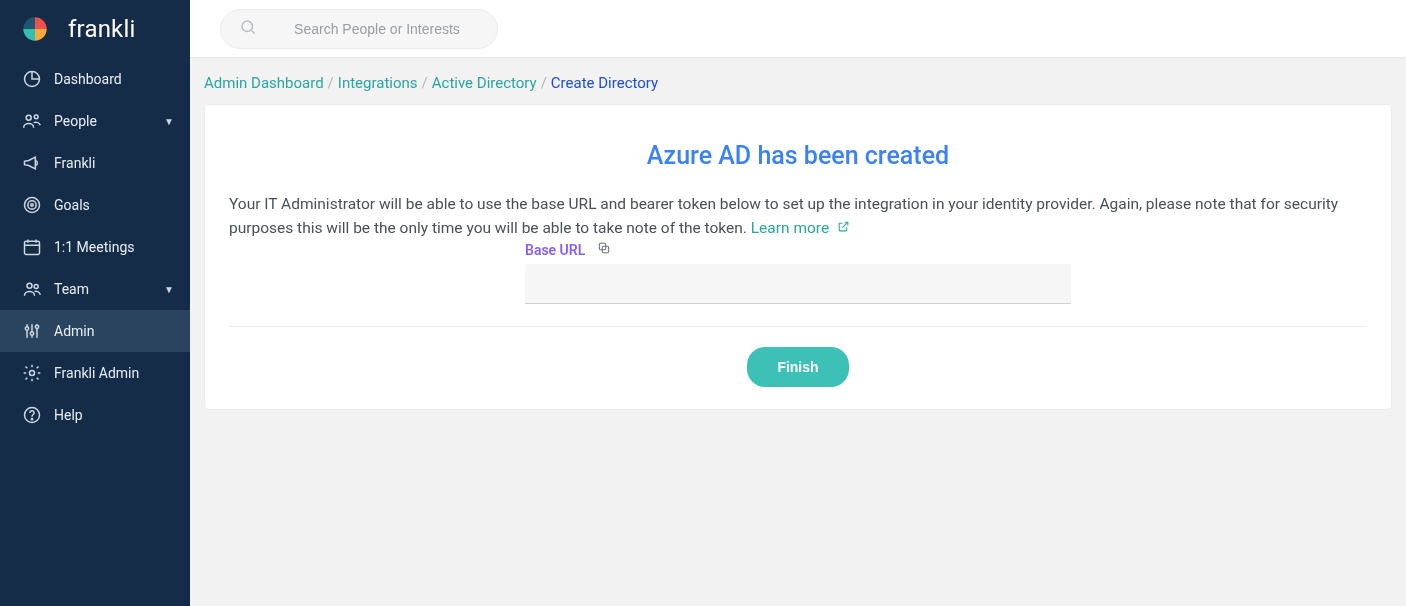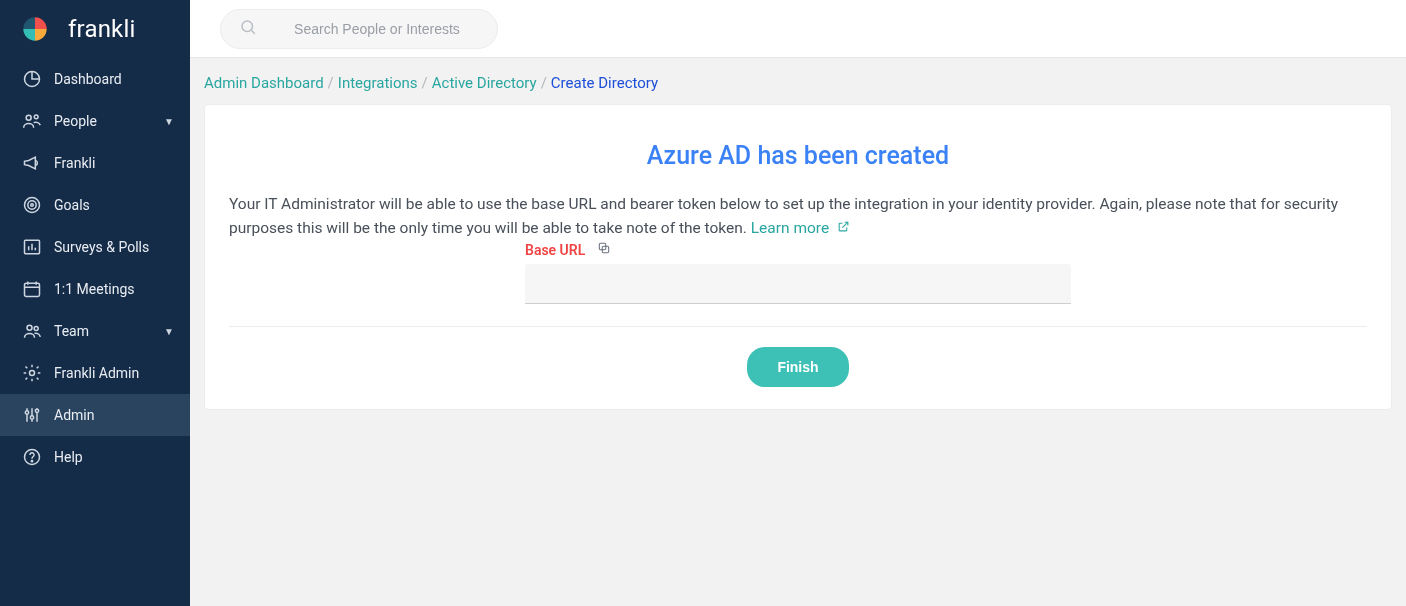--- a/index.html
+++ b/index.html
@@ -135,21 +135,21 @@
   .learn-ext { margin-left: 4px; display:inline-flex; align-items:center; }
 
   .form-block {
     width: 546px;
     margin: 0 auto;
   }
   .field-label {
     display: flex;
     align-items: center;
     gap: 12px;
-    color: #ef4444;
+    color: #8b5cf6;
     font-size: 14px;
     font-weight: 600;
     margin-bottom: 6px;
   }
   .copy-icon { cursor: pointer; color: #6b7280; }
   .field-input {
     height: 40px;
     background: #f6f6f7;
     border: none;
     border-bottom: 1px solid #cfcfd3;
@@ -235,29 +235,20 @@
       <span class="nav-icon">
         <svg viewBox="0 0 24 24" width="20" height="20" fill="none" stroke="currentColor" stroke-width="1.8">
           <circle cx="12" cy="12" r="9"></circle>
             <circle cx="12" cy="12" r="5"></circle>
             <circle cx="12" cy="12" r="1.5"></circle>
         </svg>
       </span>
       <span class="nav-label">Goals</span>
     </li>
 
-    <li class="nav-item">
-      <span class="nav-icon">
-        <svg viewBox="0 0 24 24" width="20" height="20" fill="none" stroke="currentColor" stroke-width="1.8">
-          <rect x="3" y="4" width="18" height="16" rx="1"></rect>
-          <path d="M8 16v-5M12 16V8M16 16v-3"></path>
-        </svg>
-      </span>
-      <span class="nav-label">Surveys &amp; Polls</span>
-    </li>
 
     <li class="nav-item">
       <span class="nav-icon">
         <svg viewBox="0 0 24 24" width="20" height="20" fill="none" stroke="currentColor" stroke-width="1.8">
           <rect x="3" y="5" width="18" height="16" rx="2"></rect>
             <path d="M7 3v4M17 3v4M3 10h18"></path>
         </svg>
       </span>
       <span class="nav-label">1:1 Meetings</span>
     </li>
@@ -269,40 +260,40 @@
           <circle cx="9" cy="8" r="3"></circle>
             <circle cx="17" cy="9" r="2.4"></circle>
           <path d="M3 20c0-3 3-5 6-5s6 2 6 5"></path>
             <path d="M15 15c2-1 6 0 7 4"></path>
         </svg>
       </span>
       <span class="nav-label">Team</span>
       <span class="nav-caret">▼</span>
     </li>
 
-    <li class="nav-item">
-      <span class="nav-icon">
-        <svg viewBox="0 0 24 24" width="20" height="20" fill="none" stroke="currentColor" stroke-width="1.8">
-          <circle cx="12" cy="12" r="3"></circle>
-          <path d="M12 2v3M12 19v3M4.2 4.2l2.1 2.1M17.7 17.7l2.1 2.1M2 12h3M19 12h3M4.2 19.8l2.1-2.1M17.7 6.3l2.1-2.1"></path>
-        </svg>
-      </span>
-      <span class="nav-label">Frankli Admin</span>
-    </li>
-
     <li class="nav-item active">
       <span class="nav-icon">
         <svg viewBox="0 0 24 24" width="20" height="20" fill="none" stroke="currentColor" stroke-width="1.8">
           <path d="M6 4v16M12 4v16M18 4v16"></path>
           <circle cx="6" cy="9" r="2" fill="#2a445f"></circle>
             <circle cx="12" cy="15" r="2" fill="#2a445f"></circle>
             <circle cx="18" cy="7" r="2" fill="#2a445f"></circle>
         </svg>
       </span>
       <span class="nav-label">Admin</span>
+    </li>
+
+    <li class="nav-item">
+      <span class="nav-icon">
+        <svg viewBox="0 0 24 24" width="20" height="20" fill="none" stroke="currentColor" stroke-width="1.8">
+          <circle cx="12" cy="12" r="3"></circle>
+          <path d="M12 2v3M12 19v3M4.2 4.2l2.1 2.1M17.7 17.7l2.1 2.1M2 12h3M19 12h3M4.2 19.8l2.1-2.1M17.7 6.3l2.1-2.1"></path>
+        </svg>
+      </span>
+      <span class="nav-label">Frankli Admin</span>
     </li>
 
     <li class="nav-item">
       <span class="nav-icon">
         <svg viewBox="0 0 24 24" width="20" height="20" fill="none" stroke="currentColor" stroke-width="1.8">
           <circle cx="12" cy="12" r="9"></circle>
             <path d="M9.5 9.5a2.5 2.5 0 1 1 3.5 2.3c-.9.5-1 1-1 2.2"></path>
             <circle cx="12" cy="17" r="0.8" fill="currentColor"></circle>
         </svg>
       </span>

